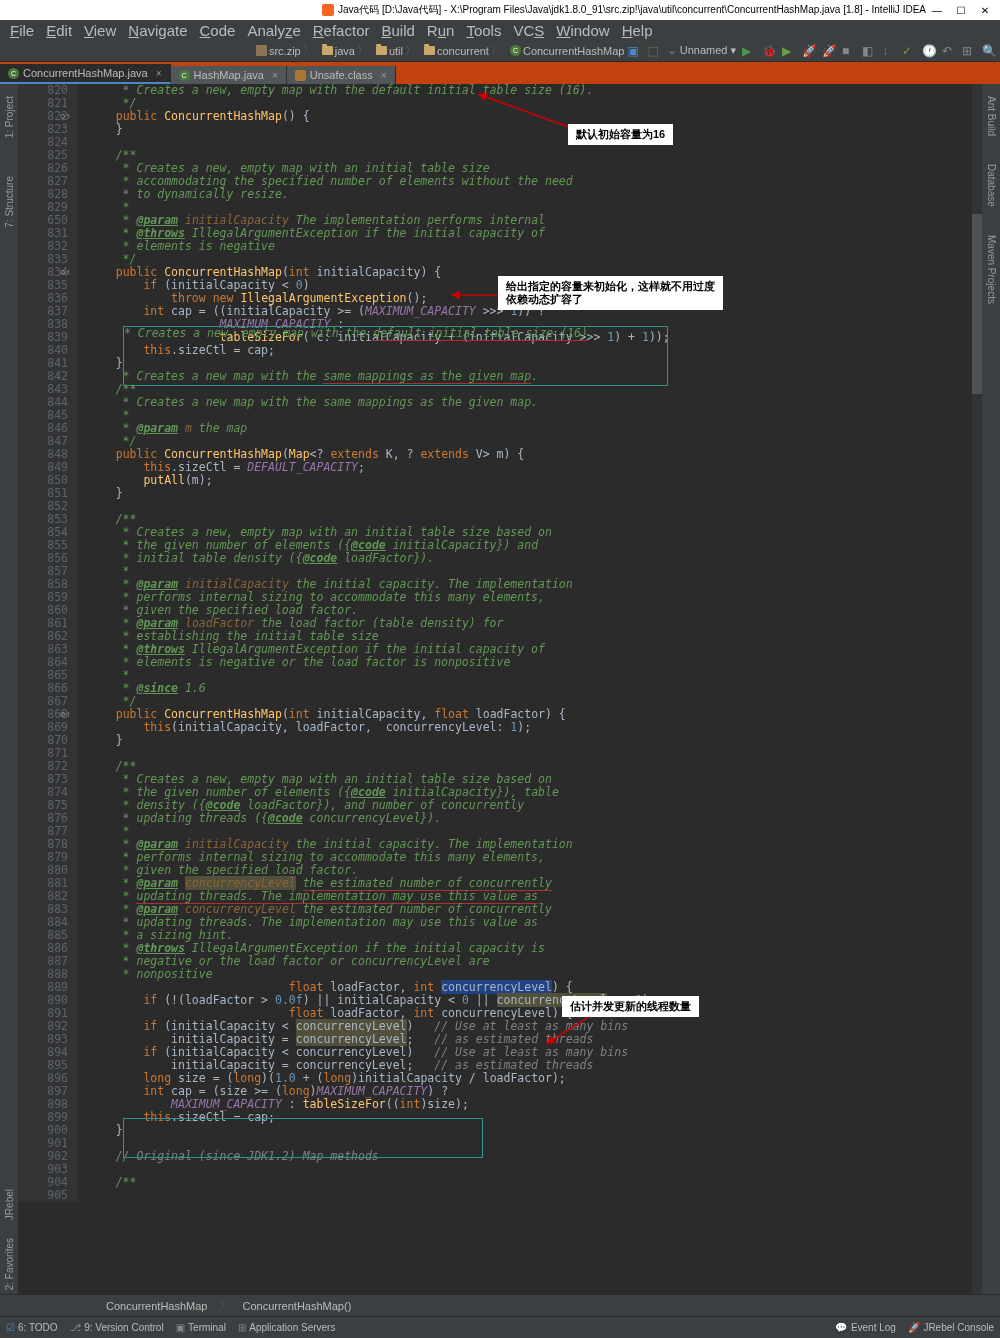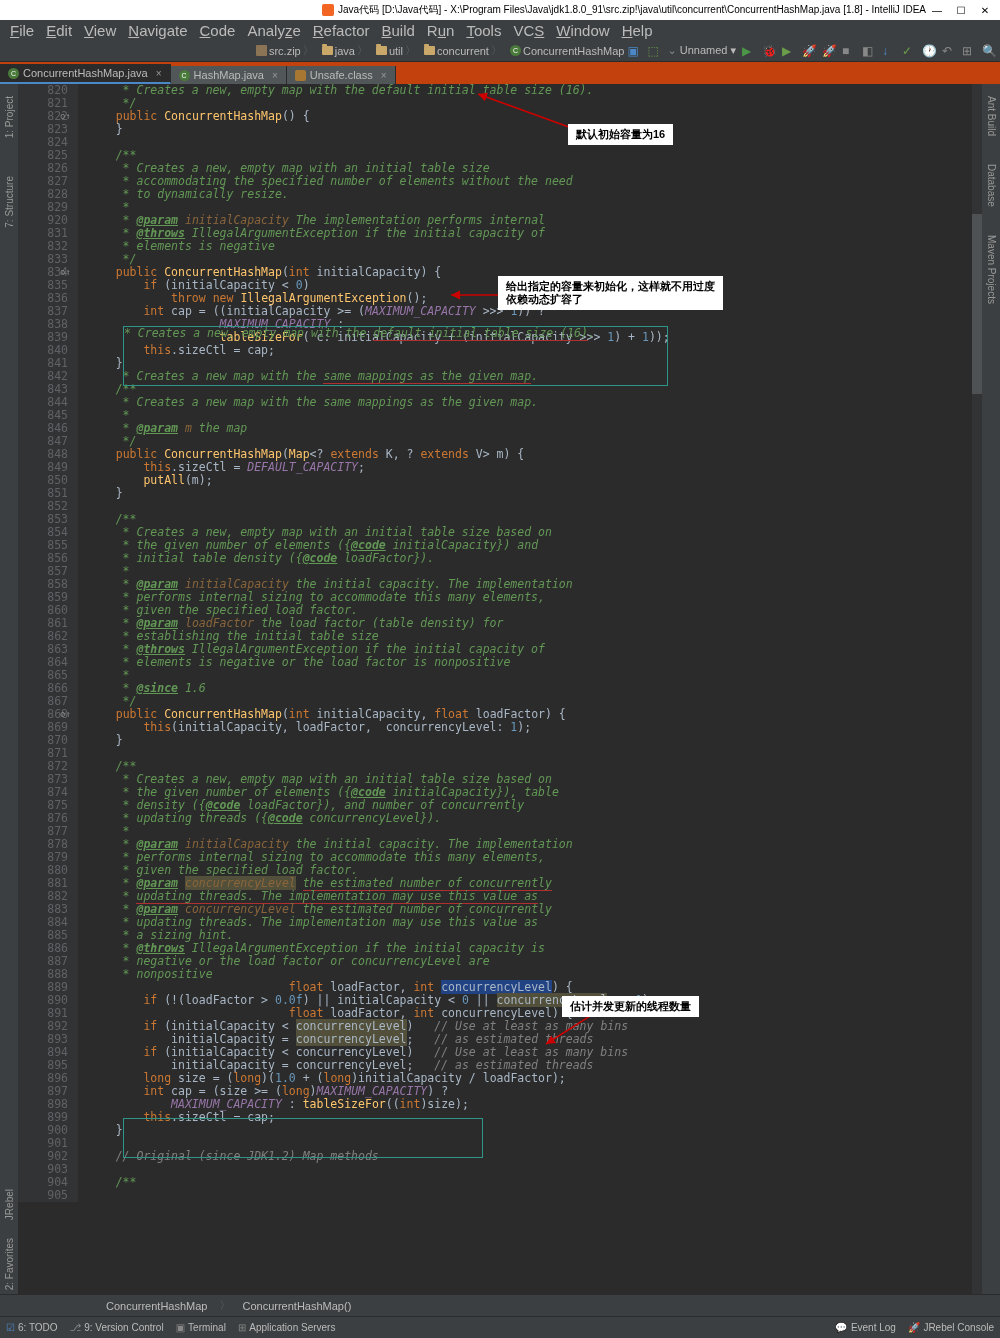--- a/index.html
+++ b/index.html
@@ -190,21 +190,21 @@
           <div class="ln">820</div>
           <div class="ln">821</div>
           <div class="ln">822</div>
           <div class="ln">823</div>
           <div class="ln">824</div>
           <div class="ln">825</div>
           <div class="ln">826</div>
           <div class="ln">827</div>
           <div class="ln">828</div>
           <div class="ln">829</div>
-          <div class="ln">920</div>
+          <div class="ln">650</div>
           <div class="ln">831</div>
           <div class="ln">832</div>
           <div class="ln">833</div>
           <div class="ln">834</div>
           <div class="ln">835</div>
           <div class="ln">836</div>
           <div class="ln">837</div>
           <div class="ln">838</div>
           <div class="ln">839</div>
           <div class="ln">840</div>

